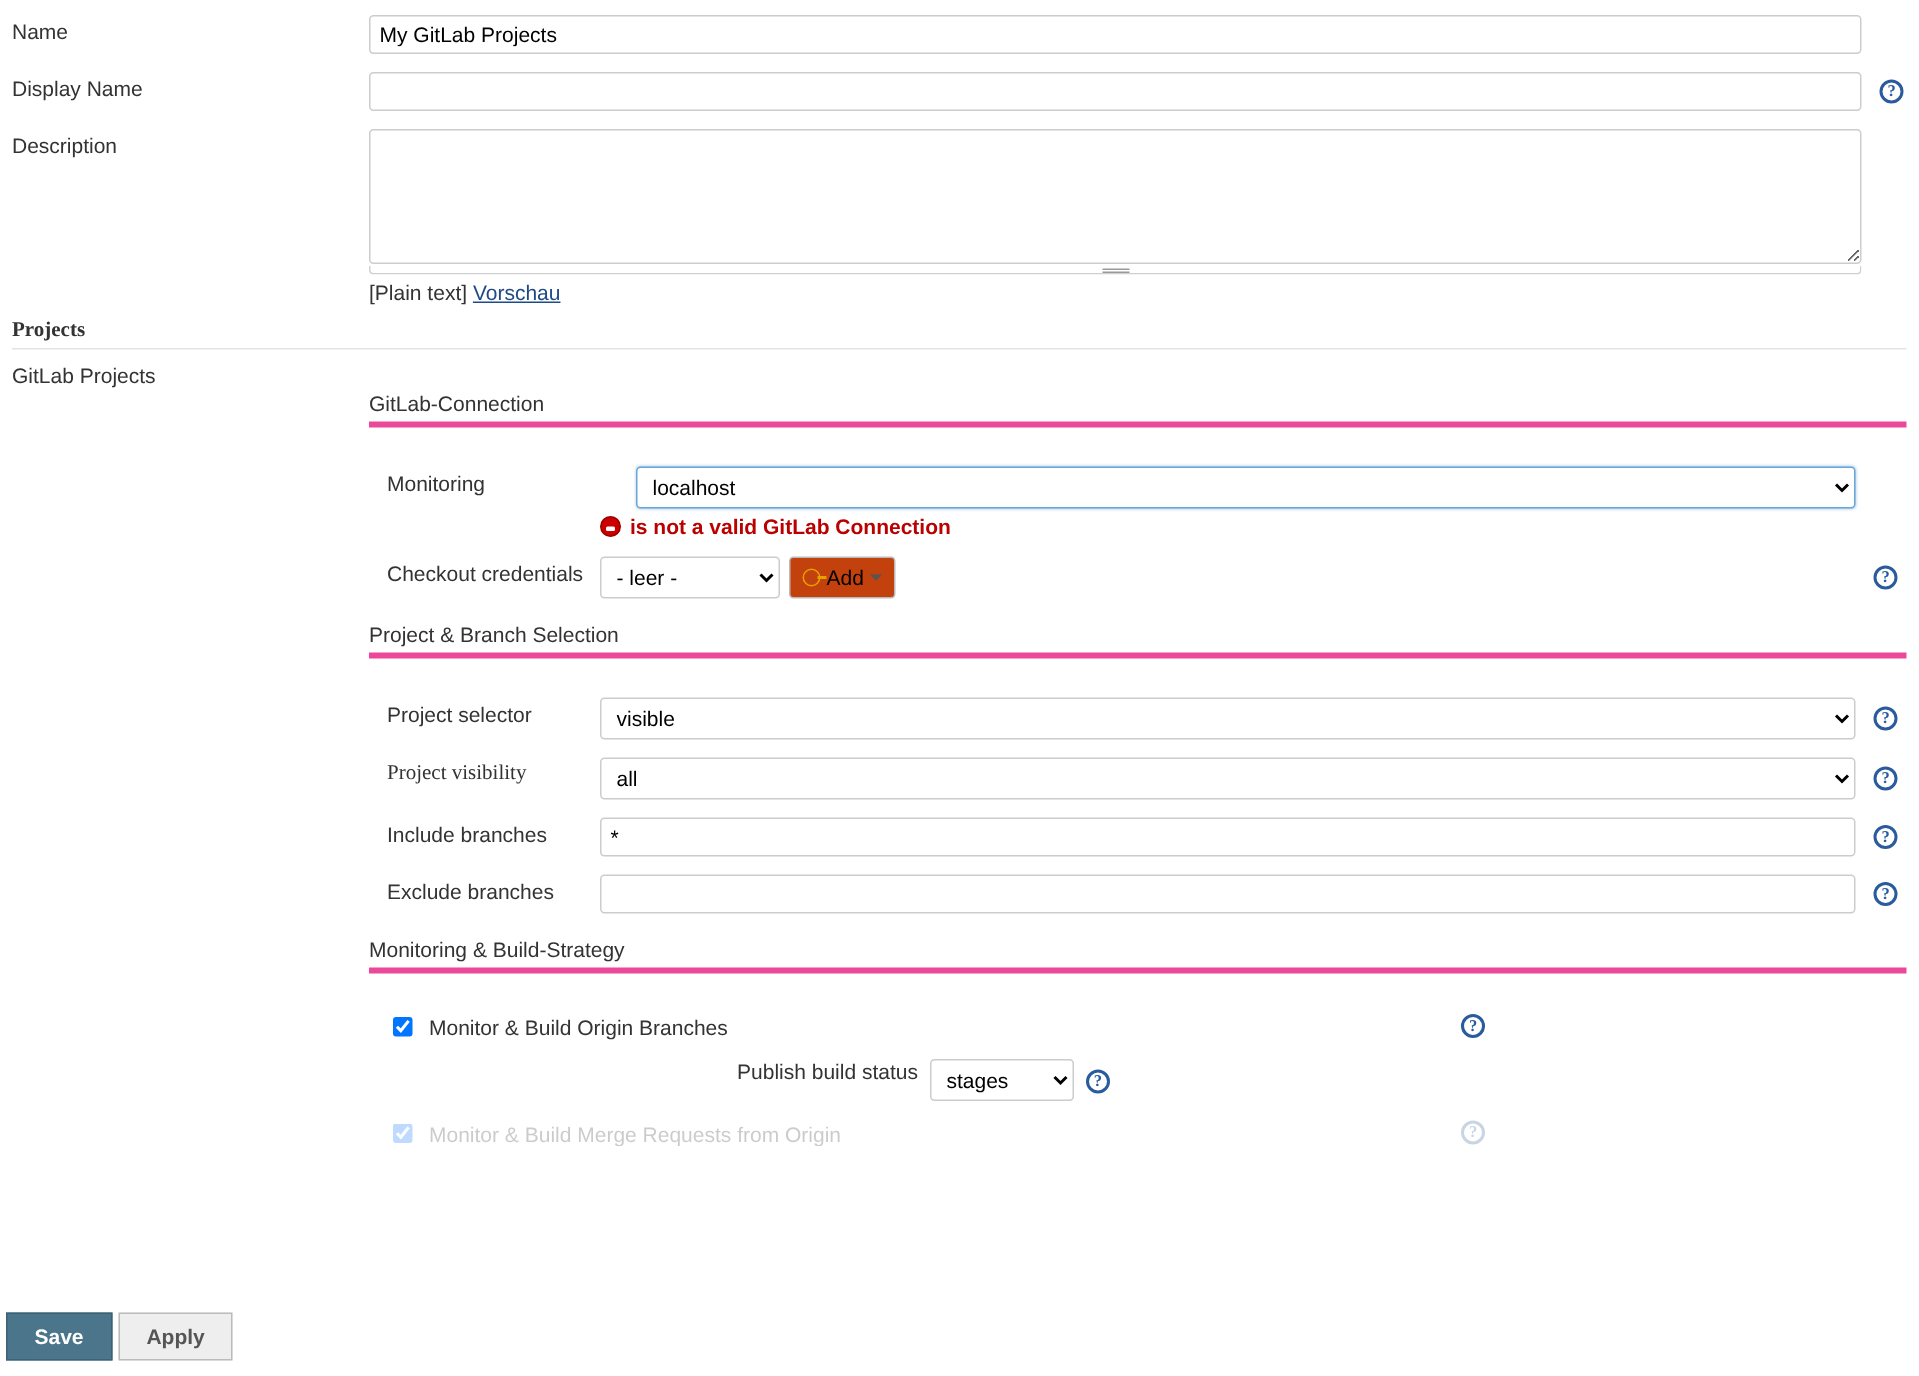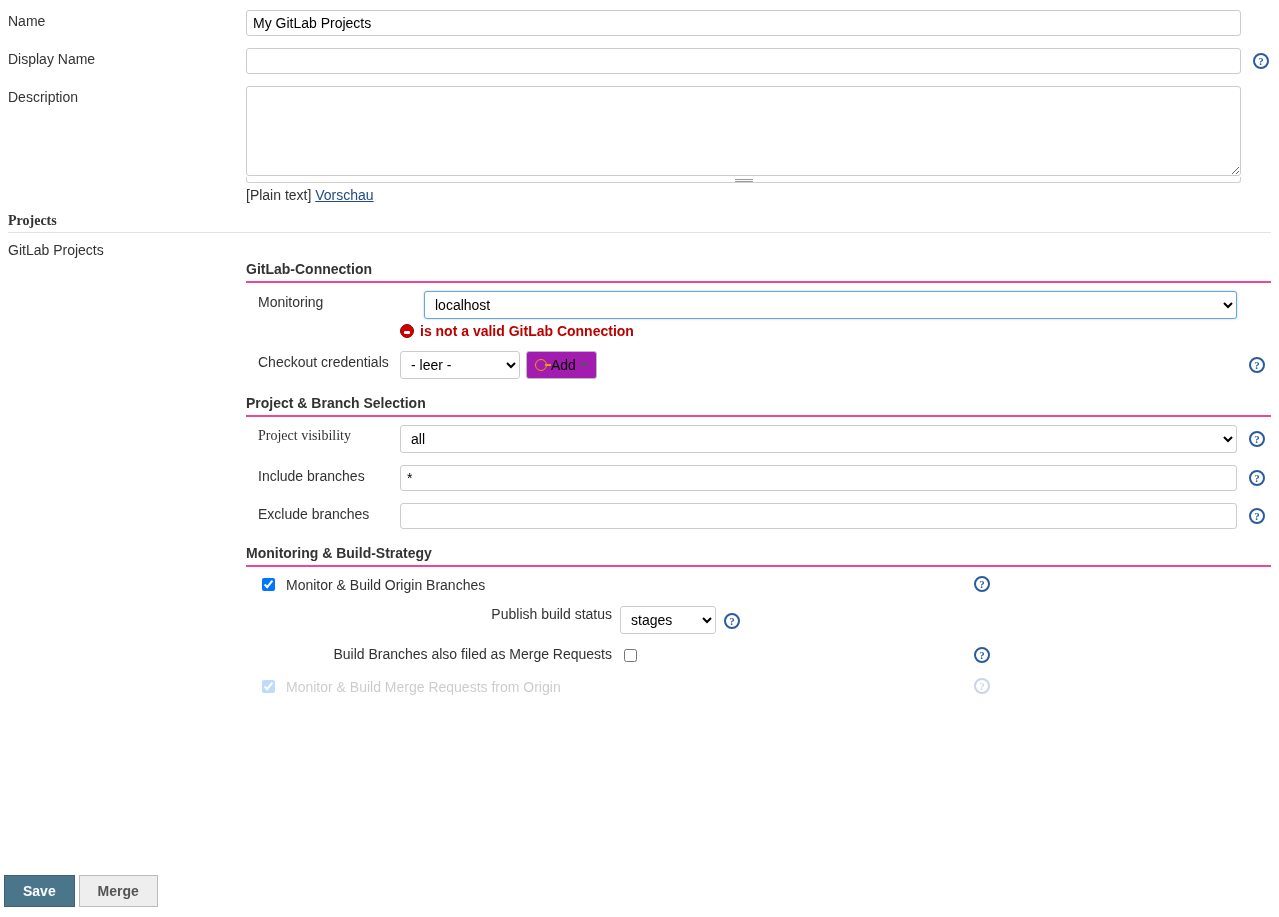--- a/index.html
+++ b/index.html
@@ -58,24 +58,24 @@
     padding: 4px 0 3px 0;
     width: 100%;
     font-family: Liberation Serif, serif;
   }
   .projects-row td { padding: 0 4px !important; }
   .projects-label { font-weight: bold; }
 
   .sub-label { padding-left: 12px; }
 
   .sub-heading {
-    font-weight: bold;
+    font-weight: normal;
     padding: 10px 0 4px 0;
-    border-bottom: 2px solid #ec4899;
-    margin-bottom: 2px;
+    border-bottom: 4px solid #ec4899;
+    margin-bottom: 20px;
   }
   .sub-heading.first { padding-top: 22px; }
 
   
   .help-icon {
     position: absolute;
     right: 2px;
     top: 50%;
     transform: translateY(-50%);
     width: 16px; height: 16px;
@@ -117,21 +117,21 @@
   }
   .error-text { color: #bb0000; font-weight: bold; }
 
   
   .cred-row { display: flex; align-items: stretch; gap: 6px; }
   .cred-select {
     width: 120px !important;
     flex: 0 0 auto;
   }
   .add-btn {
-    background: #a21caf;
+    background: #c2410c;
     border: 1px solid #bbb;
     border-radius: 3px;
     padding: 2px 8px;
     cursor: pointer;
     display: inline-flex;
     align-items: center;
     gap: 4px;
     font: inherit;
   }
   .key-icon {
@@ -282,20 +282,31 @@
           </td>
         </tr>
       </tbody>
           </table>
 
       <div class="sub-heading">Project &amp; Branch Selection</div>
 
       <table class="form-table">
         <tbody>
         <tr>
+          <td class="label-cell" style="width:150px; padding-left:12px;">Project selector</td>
+          <td class="value-cell">
+            <div class="value-inner">
+              <select>
+                <option>visible</option>
+              </select>
+              <span class="help-icon">?</span>
+            </div>
+          </td>
+        </tr>
+        <tr>
           <td class="label-cell" style="width:150px; padding-left:12px;font-family:Liberation Serif, serif;">Project visibility</td>
           <td class="value-cell">
             <div class="value-inner">
               <select>
                 <option>all</option>
               </select>
               <span class="help-icon">?</span>
             </div>
           </td>
         </tr>
@@ -338,29 +349,20 @@
         <tr>
           <td class="nested-label-cell">Publish build status</td>
           <td class="nested-value-cell">
             <select class="small-select">
               <option>stages</option>
             </select>
             <span class="help-icon inline">?</span>
           </td>
           <td class="nested-help-cell"></td>
         </tr>
-        <tr>
-          <td class="nested-label-cell">Build Branches also filed as Merge Requests</td>
-          <td class="nested-value-cell">
-            <input type="checkbox" style="">
-          </td>
-          <td class="nested-help-cell">
-            <span class="help-icon inline">?</span>
-          </td>
-        </tr>
         <tr class="faded">
           <td colspan="2" style="padding:6px 4px 0 12px;">
             <label class="cb-row" style="padding:0;">
               <input type="checkbox" checked="" style="">
               <span class="cb-label">Monitor &amp; Build Merge Requests from Origin</span>
             </label>
           </td>
           <td class="nested-help-cell">
             <span class="help-icon inline">?</span>
           </td>
@@ -368,14 +370,14 @@
       </tbody>
           </table>
 
     </td>
   </tr>
 </tbody>
   </table>
 
 <div class="bottom-bar">
   <button class="btn primary">Save</button>
-  <button class="btn">Merge</button>
+  <button class="btn">Apply</button>
 </div>
 
 </body></html>

